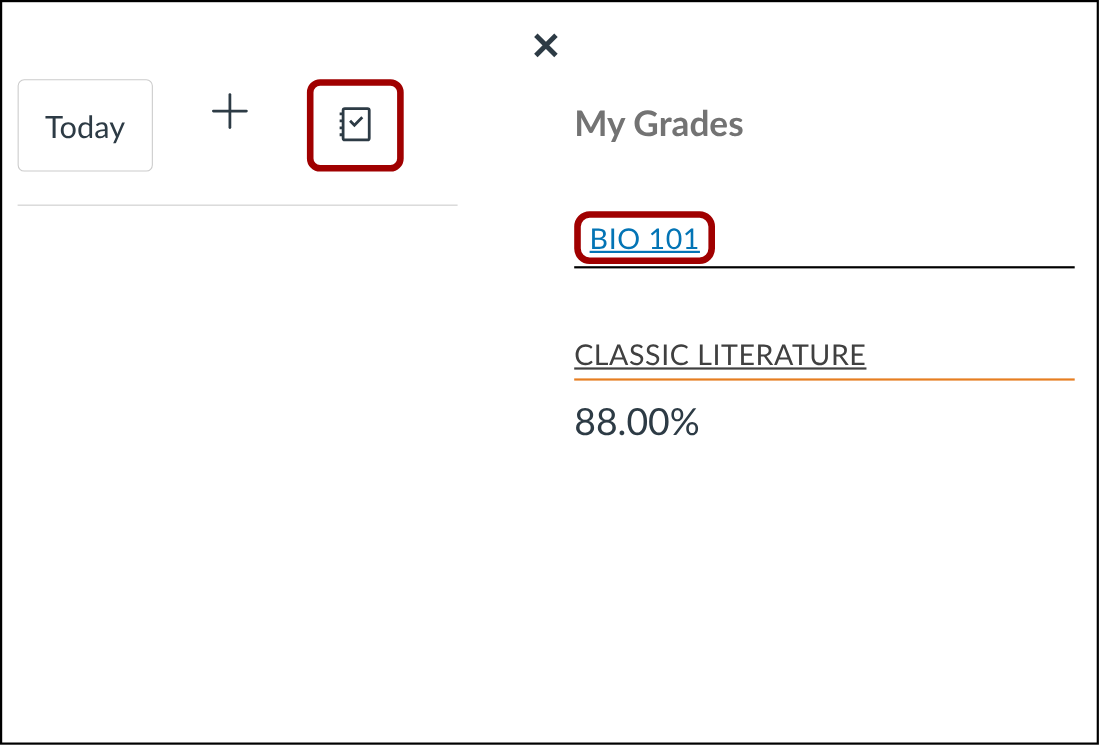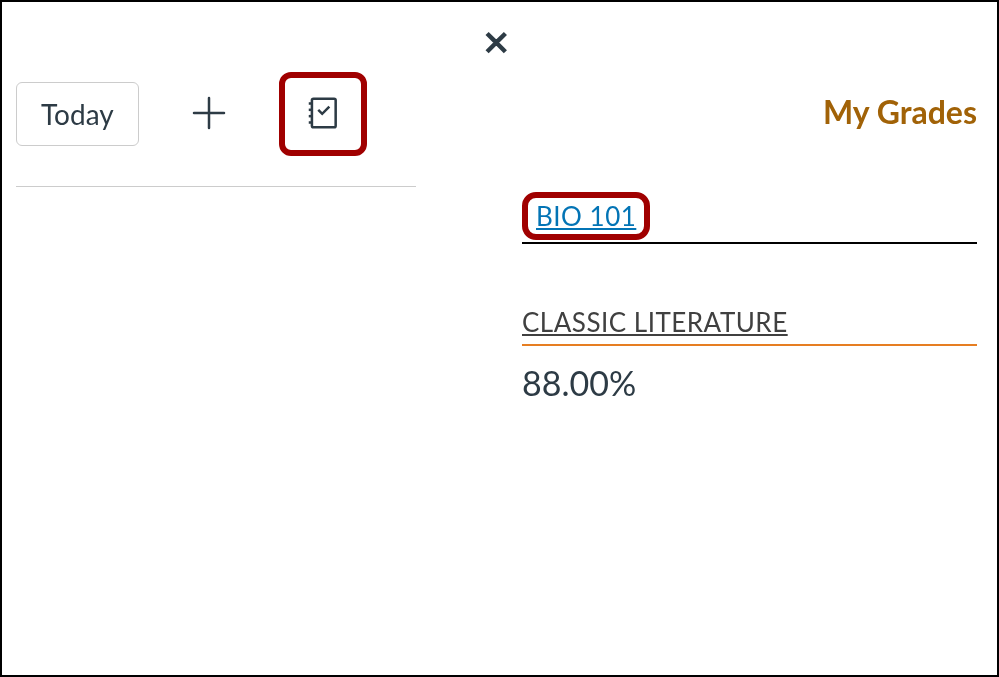--- a/index.html
+++ b/index.html
@@ -10,21 +10,20 @@
       background: #fff;
       position: relative;
       border: 2px solid #000;
     }
     .toolbar {
       position: absolute;
       top: 70px;
       left: 14px;
       width: 400px;
       display: flex;
-      align-items: center;
       gap: 40px;
       padding-bottom: 30px;
       border-bottom: 1px solid #ccc;
     }
     .today-btn {
       border: 1px solid #ccc;
       border-radius: 6px;
       background: #fff;
       padding: 14px 24px;
       font-size: 28px;
@@ -62,24 +61,24 @@
       font-size: 34px;
       font-weight: 900;
       color: #2d3b45;
       line-height: 1;
     }
     .panel-title {
       position: absolute;
       top: 90px;
       left: 520px;
       right: 20px;
-      text-align: right;
+      text-align: left;
       font-size: 32px;
       font-weight: 700;
-      color: #a16207;
+      color: #737373;
     }
     .grades-list {
       position: absolute;
       top: 190px;
       left: 520px;
       right: 20px;
     }
     .course-block {
       margin-bottom: 62px;
     }

